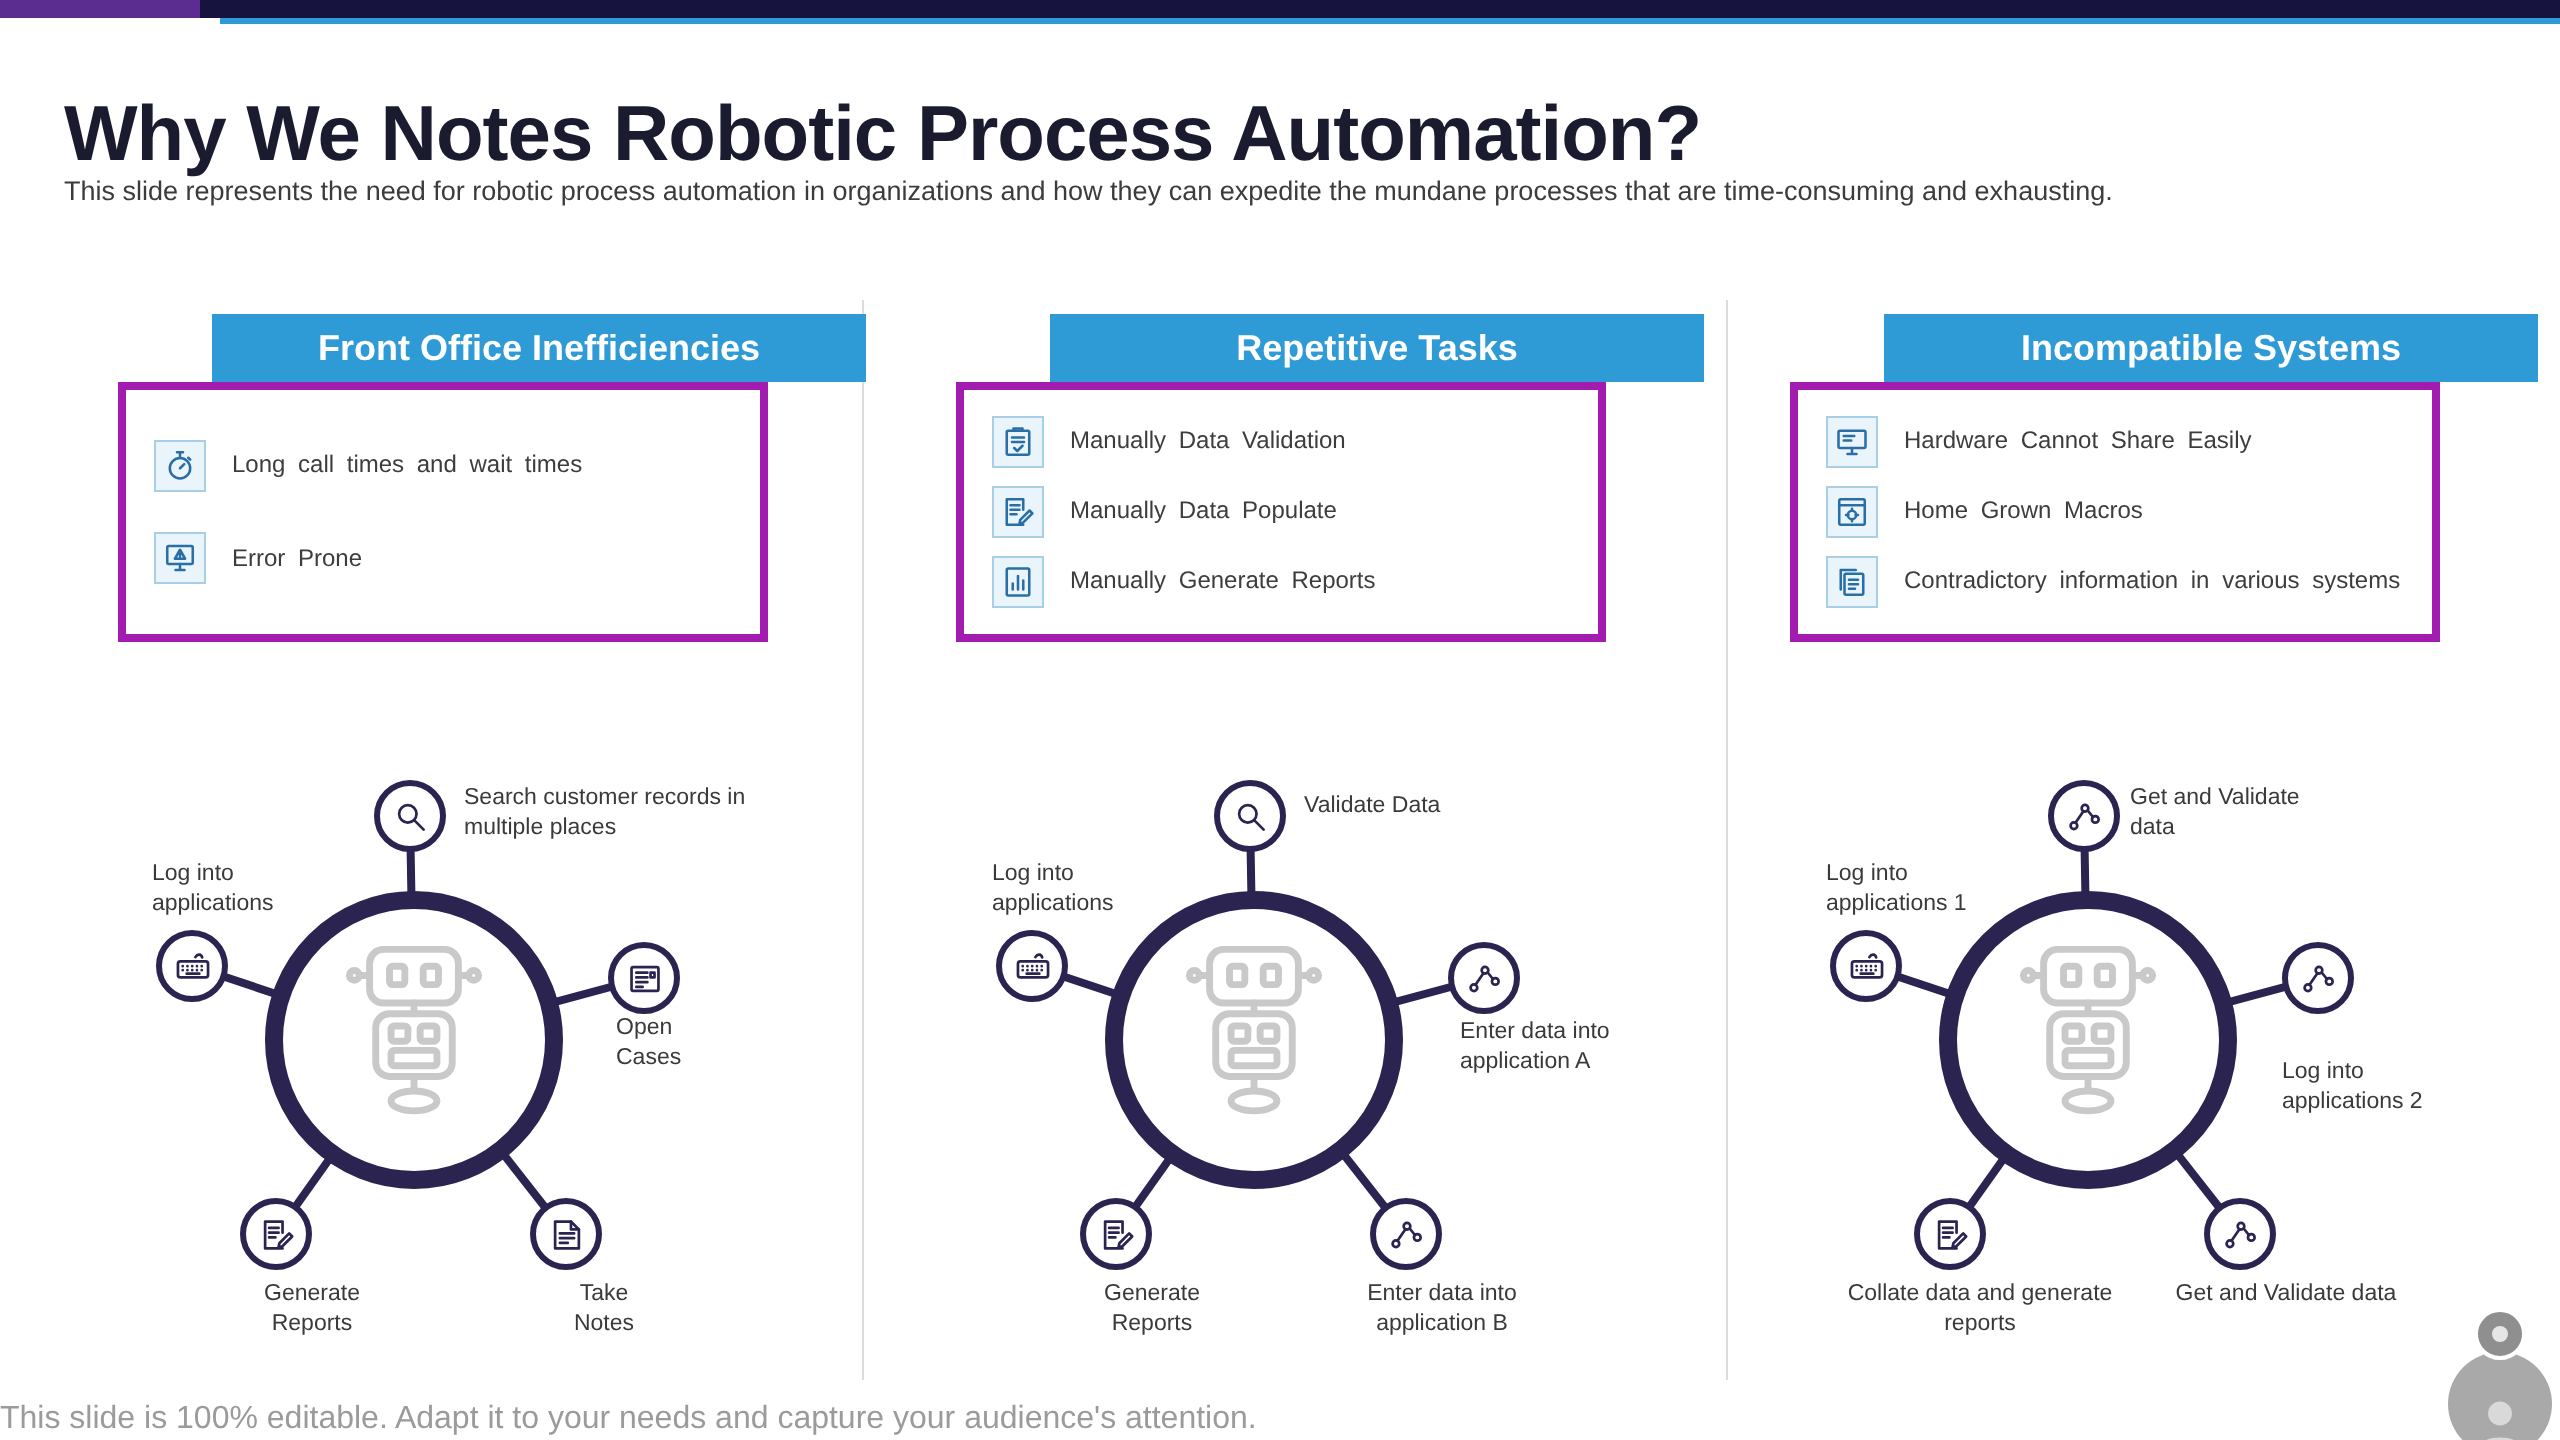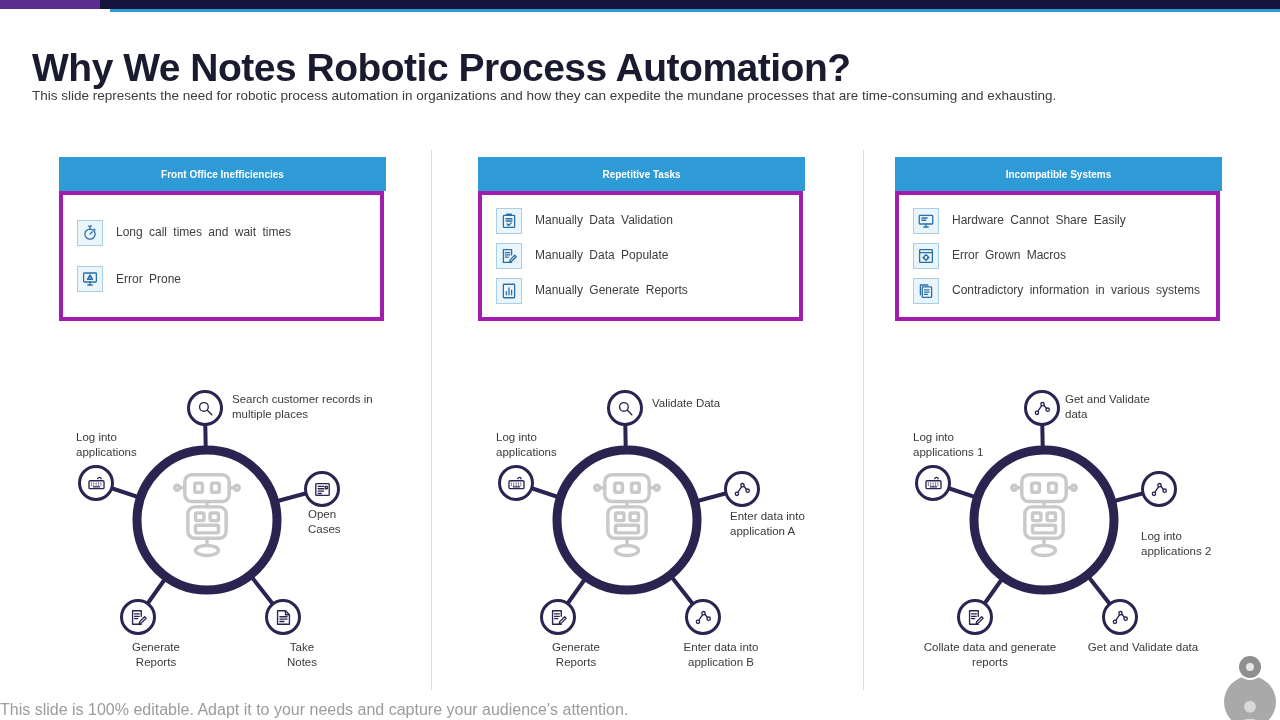--- a/index.html
+++ b/index.html
@@ -10,21 +10,21 @@
   
   .top-dark{position:absolute;left:0;top:0;width:1280px;height:9px;background:#17133F;}
   .top-purple{position:absolute;left:0;top:0;width:100px;height:9px;background:#5C2D91;}
   .top-blue{position:absolute;left:110px;right:0;top:9px;height:3px;background:#2E9BD6;}
   
   .title{position:absolute;left:32px;top:20px;font-size:39px;font-weight:700;
          letter-spacing:-0.5px;color:#1b1b2f;}
   .subtitle{position:absolute;left:32px;top:88px;width:1180px;font-size:13.5px;color:#3c3c3c;}
   
   .col-header{position:absolute;top:157px;width:327px;height:34px;background:#2E9BD6;
-    color:#fff;font-size:10px;font-weight:700;display:flex;align-items:center;justify-content:center;}
+    color:#fff;font-size:18px;font-weight:700;display:flex;align-items:center;justify-content:center;margin-left:47px;}
   .col-box{position:absolute;top:191px;width:325px;height:130px;border:4px solid #a21caf;
     background:#fff;display:flex;flex-direction:column;justify-content:space-evenly;box-sizing:border-box;padding:4px 0;}
   .c1 .col-header,.c1 .col-box{left:59px}
   .c2 .col-header,.c2 .col-box{left:478px}
   .c3 .col-header,.c3 .col-box{left:895px}
   .li{display:flex;align-items:center;gap:13px;padding:0 14px;}
   .li-icon{width:26px;height:26px;flex:0 0 26px;background:#eaf4fb;border:1px solid #a9cfe8;
     display:flex;align-items:center;justify-content:center;color:#2a6ea6;box-sizing:border-box;}
   .li-text{font-size:12px;color:#3d3d3d;word-spacing:3px;line-height:1.3;}
   .li-icon svg,.node svg{fill:none;stroke:currentColor;stroke-width:1.7;stroke-linecap:round;stroke-linejoin:round;}
@@ -324,21 +324,21 @@
             </svg>
           </span>
         <span class="li-text">Hardware Cannot Share Easily</span>
       </div>
       <div class="li">
         <span class="li-icon">
             <svg width="18" height="18">
               <use href="#i-macro"></use>
             </svg>
           </span>
-        <span class="li-text">Error Grown Macros</span>
+        <span class="li-text">Home Grown Macros</span>
       </div>
       <div class="li">
         <span class="li-icon">
             <svg width="18" height="18">
               <use href="#i-docs"></use>
             </svg>
           </span>
         <span class="li-text">Contradictory information in various systems</span>
       </div>
     </div>

